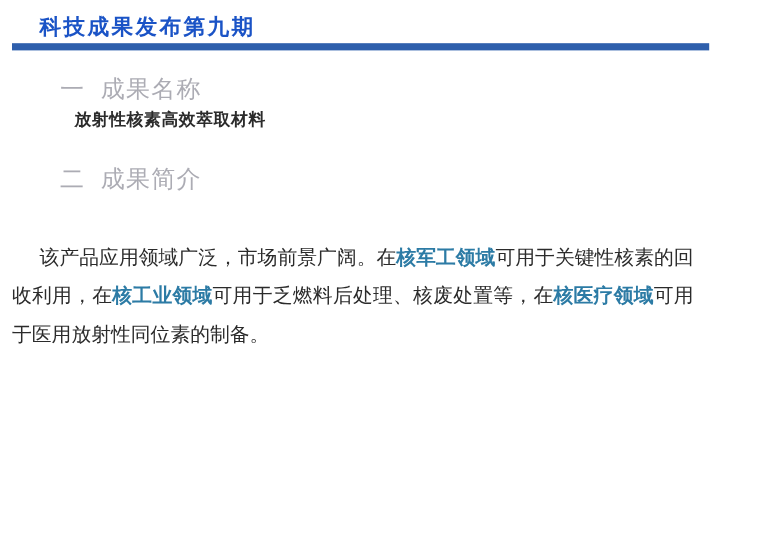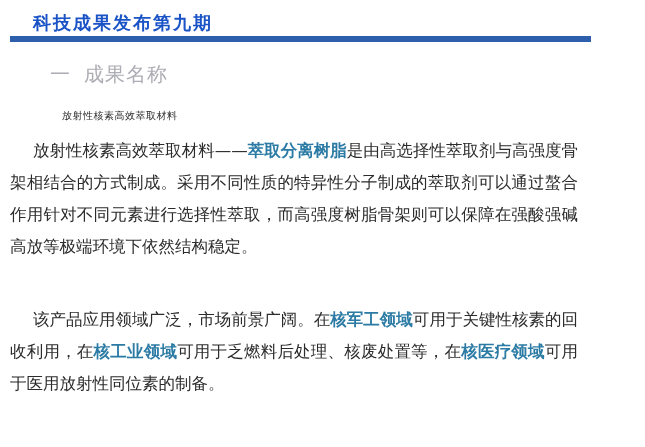--- a/index.html
+++ b/index.html
@@ -37,24 +37,24 @@
     letter-spacing: 1px;
   }
   .section-head.second {
     margin-top: 32px;
   }
   .sec-num {
     display: inline-block;
     width: 34px;
   }
   .achievement-name {
-    margin: 24px 0 0 62px;
-    font-size: 10px;
+    margin: 8px 0 0 62px;
+    font-size: 14px;
     line-height: 18px;
-    font-weight: normal;
+    font-weight: bold;
     color: #2b2b2b;
     letter-spacing: 0.5px;
   }
   .body-para {
     margin: 10px 13px 0 10px;
     font-size: 16.5px;
     line-height: 32px;
     color: #2b2b2b;
     text-align: justify;
     text-indent: 23px;
@@ -75,18 +75,20 @@
   <div class="header-title">科技成果发布第九期</div>
 
   <div class="header-bar"></div>
 
   <div class="section-head">
     <span class="sec-num">一</span><span class="sec-label">成果名称</span>
   </div>
 
   <div class="achievement-name">放射性核素高效萃取材料</div>
 
+  <div class="section-head second">
+    <span class="sec-num">二</span><span class="sec-label">成果简介</span>
+  </div>
 
-  <p class="body-para"><span>放射性核素高效萃取材料——</span><span class="hl">萃取分离树脂</span><span>是由高选择性萃取剂与高强度骨架相结合的方式制成。采用不同性质的特异性分子制成的萃取剂可以通过螯合作用针对不同元素进行选择性萃取，而高强度树脂骨架则可以保障在强酸强碱高放等极端环境下依然结构稳定。</span></p>
 
   <p class="body-para second"><span>该产品应用领域广泛，市场前景广阔。在</span><span class="hl">核军工领域</span><span>可用于关键性核素的回收利用，在</span><span class="hl">核工业领域</span><span>可用于乏燃料后处理、核废处置等，在</span><span class="hl">核医疗领域</span><span>可用于医用放射性同位素的制备。</span></p>
 
 </div>
 
 </body></html>

